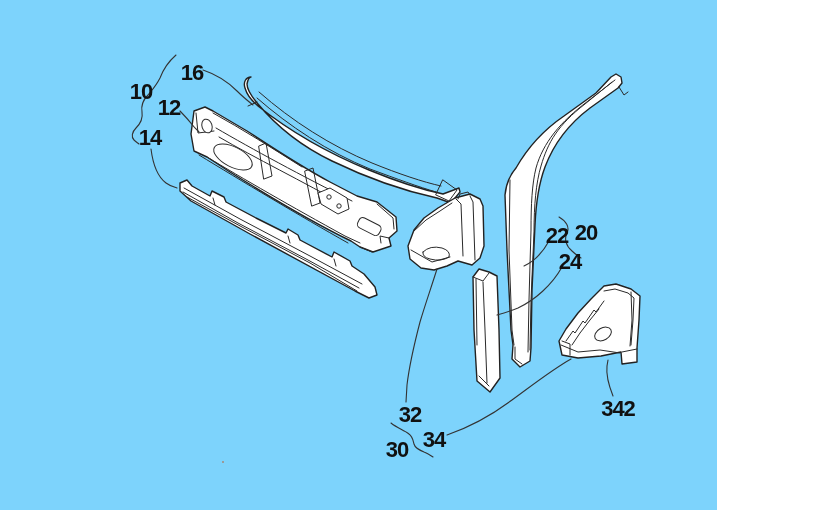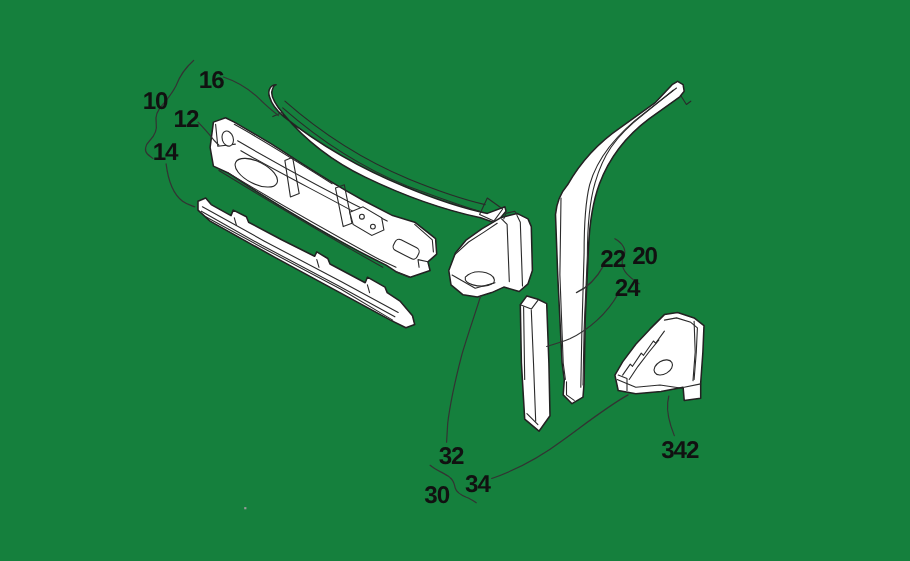--- a/index.html
+++ b/index.html
@@ -1,19 +1,19 @@
 <!DOCTYPE html>
 <html><head>
 <meta charset="utf-8">
 <style>
   html,body{margin:0;padding:0;background:#ffffff;}
   .canvas{
     position:relative;
-    width:827px;height:510px;
-    background:#15803d;
+    width:717px;height:510px;
+    background:#7dd3fc;
     overflow:hidden;
     font-family:"Liberation Sans",sans-serif;
   }
   svg{display:block;width:827px;height:510px;}
   .part{fill:#ffffff;stroke:#222222;stroke-width:1.4;stroke-linejoin:round;stroke-linecap:round;}
   .detail{fill:none;stroke:#2a2a2a;stroke-width:1;stroke-linejoin:round;stroke-linecap:round;}
   .cut{fill:#ffffff;stroke:#2a2a2a;stroke-width:1;}
   .leader{fill:none;stroke:#333333;stroke-width:1.1;stroke-linecap:round;}
   .ref-label{
     font-family:"Liberation Sans",sans-serif;

